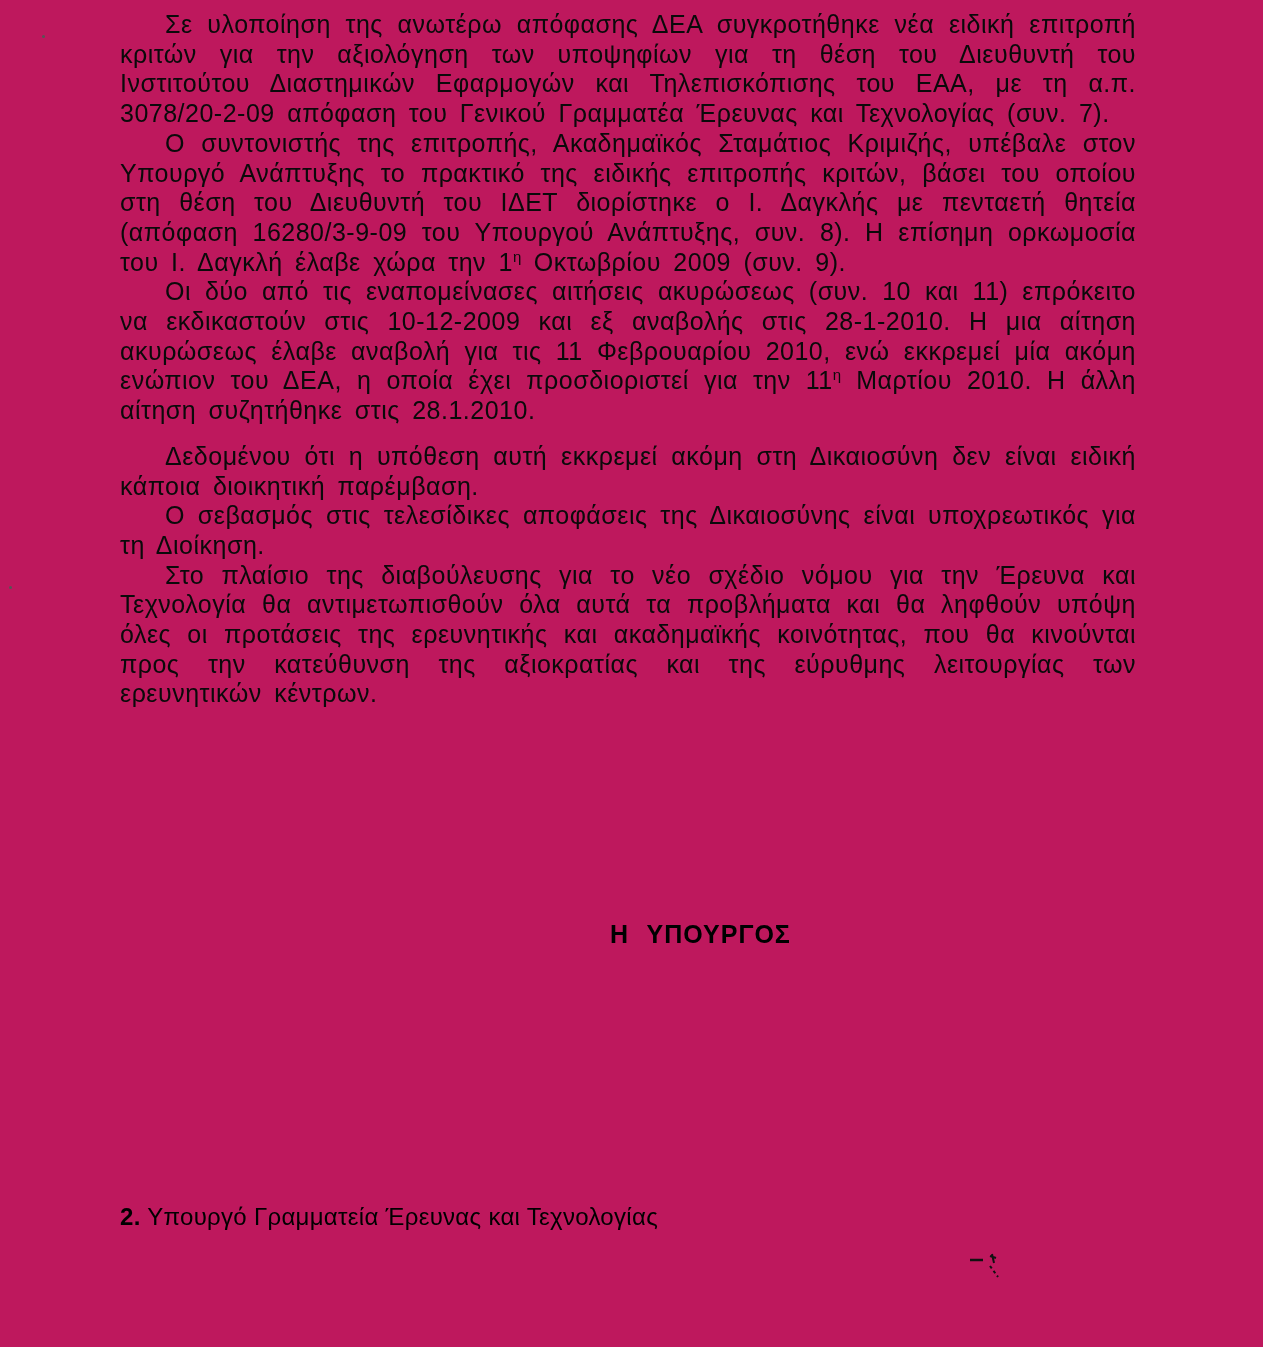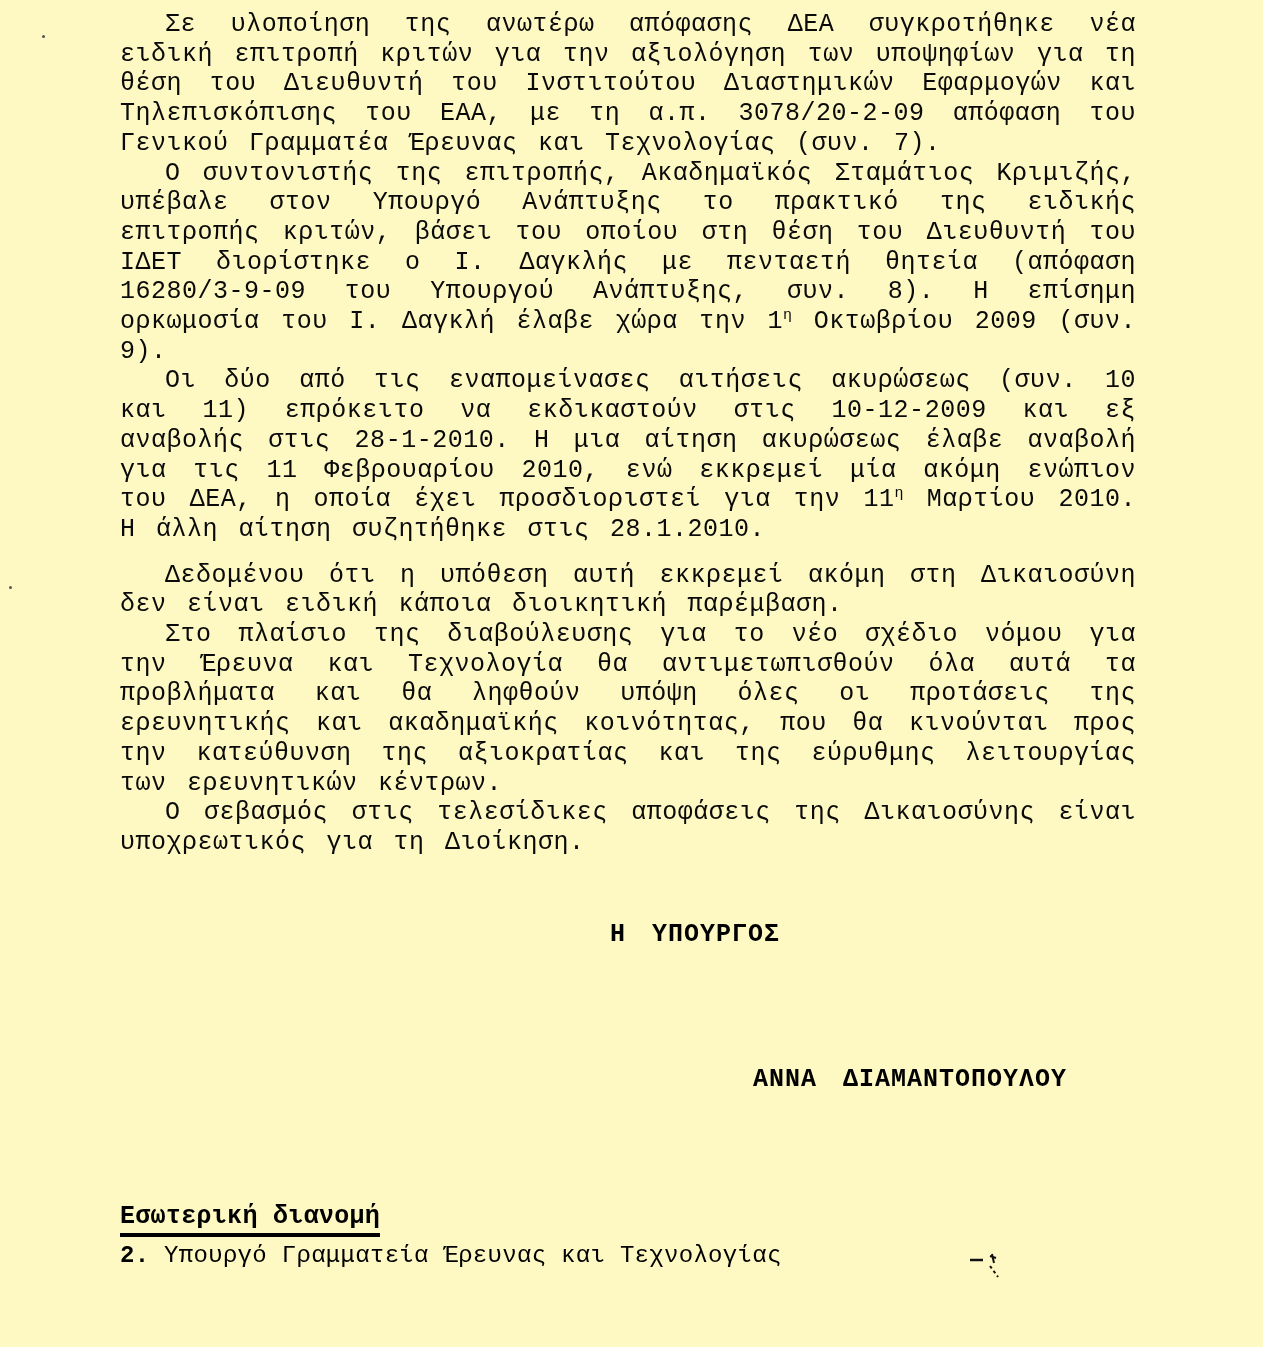--- a/index.html
+++ b/index.html
@@ -4,23 +4,23 @@
 <style>
   html, body {
     margin: 0;
     padding: 0;
     background: #ffffff;
   }
   .page {
     position: relative;
     width: 1263px;
     height: 1347px;
-    background: #fef9c3;
+    background: #be185d;
     overflow: hidden;
-    font-family: Liberation Mono, monospace;
+    font-family: Liberation Sans, sans-serif;
     color: #000000;
   }
   .doc-body {
     position: absolute;
     left: 120px;
     top: 10px;
     width: 1016px;
     font-size: 25px;
     line-height: 29.7px;
     letter-spacing: 0.5px;
@@ -110,34 +110,32 @@
 <div class="page">
 
   <span class="artifact-dot dot-1"></span>
   <span class="artifact-dot dot-2"></span>
 
   <div class="doc-body">
     <p>Σε υλοποίηση της ανωτέρω απόφασης ΔΕΑ συγκροτήθηκε νέα ειδική επιτροπή κριτών για την αξιολόγηση  των υποψηφίων για τη θέση του Διευθυντή του Ινστιτούτου Διαστημικών Εφαρμογών και Τηλεπισκόπισης του ΕΑΑ, με τη  α.π. 3078/20-2-09 απόφαση του Γενικού Γραμματέα Έρευνας και Τεχνολογίας (συν. 7).</p>
     <p><span>Ο συντονιστής της επιτροπής, Ακαδημαϊκός Σταμάτιος Κριμιζής, υπέβαλε στον Υπουργό Ανάπτυξης το πρακτικό της ειδικής επιτροπής κριτών, βάσει του οποίου στη θέση του Διευθυντή του ΙΔΕΤ διορίστηκε ο Ι. Δαγκλής με πενταετή θητεία (απόφαση 16280/3-9-09 του Υπουργού Ανάπτυξης, συν. 8). Η επίσημη ορκωμοσία του Ι. Δαγκλή έλαβε χώρα την 1</span><sup>η</sup><span> Οκτωβρίου 2009 (συν. 9).</span></p>
     <p><span>Οι δύο από τις εναπομείνασες αιτήσεις ακυρώσεως (συν. 10 και 11) επρόκειτο να εκδικαστούν στις 10-12-2009 και εξ αναβολής στις 28-1-2010. Η μια αίτηση ακυρώσεως έλαβε αναβολή για τις 11 Φεβρουαρίου 2010, ενώ εκκρεμεί μία ακόμη ενώπιον του ΔΕΑ, η οποία έχει προσδιοριστεί για την 11</span><sup>η</sup><span> Μαρτίου 2010. Η άλλη αίτηση συζητήθηκε στις 28.1.2010.</span></p>
     <p class="gap-before">Δεδομένου ότι η υπόθεση αυτή εκκρεμεί ακόμη στη Δικαιοσύνη δεν είναι ειδική κάποια διοικητική παρέμβαση.</p>
+    <p>Ο σεβασμός στις τελεσίδικες αποφάσεις της Δικαιοσύνης είναι υποχρεωτικός για τη Διοίκηση.</p>
     <p>Στο πλαίσιο της διαβούλευσης για  το νέο σχέδιο νόμου για την Έρευνα και Τεχνολογία θα αντιμετωπισθούν όλα αυτά τα προβλήματα και θα ληφθούν υπόψη όλες οι προτάσεις της ερευνητικής και ακαδημαϊκής κοινότητας, που θα κινούνται προς την κατεύθυνση της αξιοκρατίας και της εύρυθμης λειτουργίας των ερευνητικών κέντρων.</p>
-    <p>Ο σεβασμός στις τελεσίδικες αποφάσεις της Δικαιοσύνης είναι υποχρεωτικός για τη Διοίκηση.</p>
   </div>
 
   <div class="sig-title">Η ΥΠΟΥΡΓΟΣ</div>
-  <div class="sig-name">ΑΝΝΑ ΔΙΑΜΑΝΤΟΠΟΥΛΟΥ</div>
 
   <svg class="pen-mark" viewBox="0 0 44 44" xmlns="http://www.w3.org/2000/svg">
     <path d="M4 12 L17 12" stroke="#111" stroke-width="2.5" fill="none"></path>
     <path d="M26 6 l2 9 M24 8 l6 2" stroke="#111" stroke-width="2" fill="none"></path>
     <path d="M24 18 l8 11" stroke="#111" stroke-width="2" stroke-dasharray="3 3" fill="none"></path>
   </svg>
 
   <div class="distribution">
-    <div class="dist-heading">Εσωτερική διανομή</div>
     <div class="dist-item">
       <span class="num">2.</span>
       <span class="txt">Υπουργό Γραμματεία Έρευνας και Τεχνολογίας</span>
     </div>
   </div>
 
 </div>
 
 </body></html>

